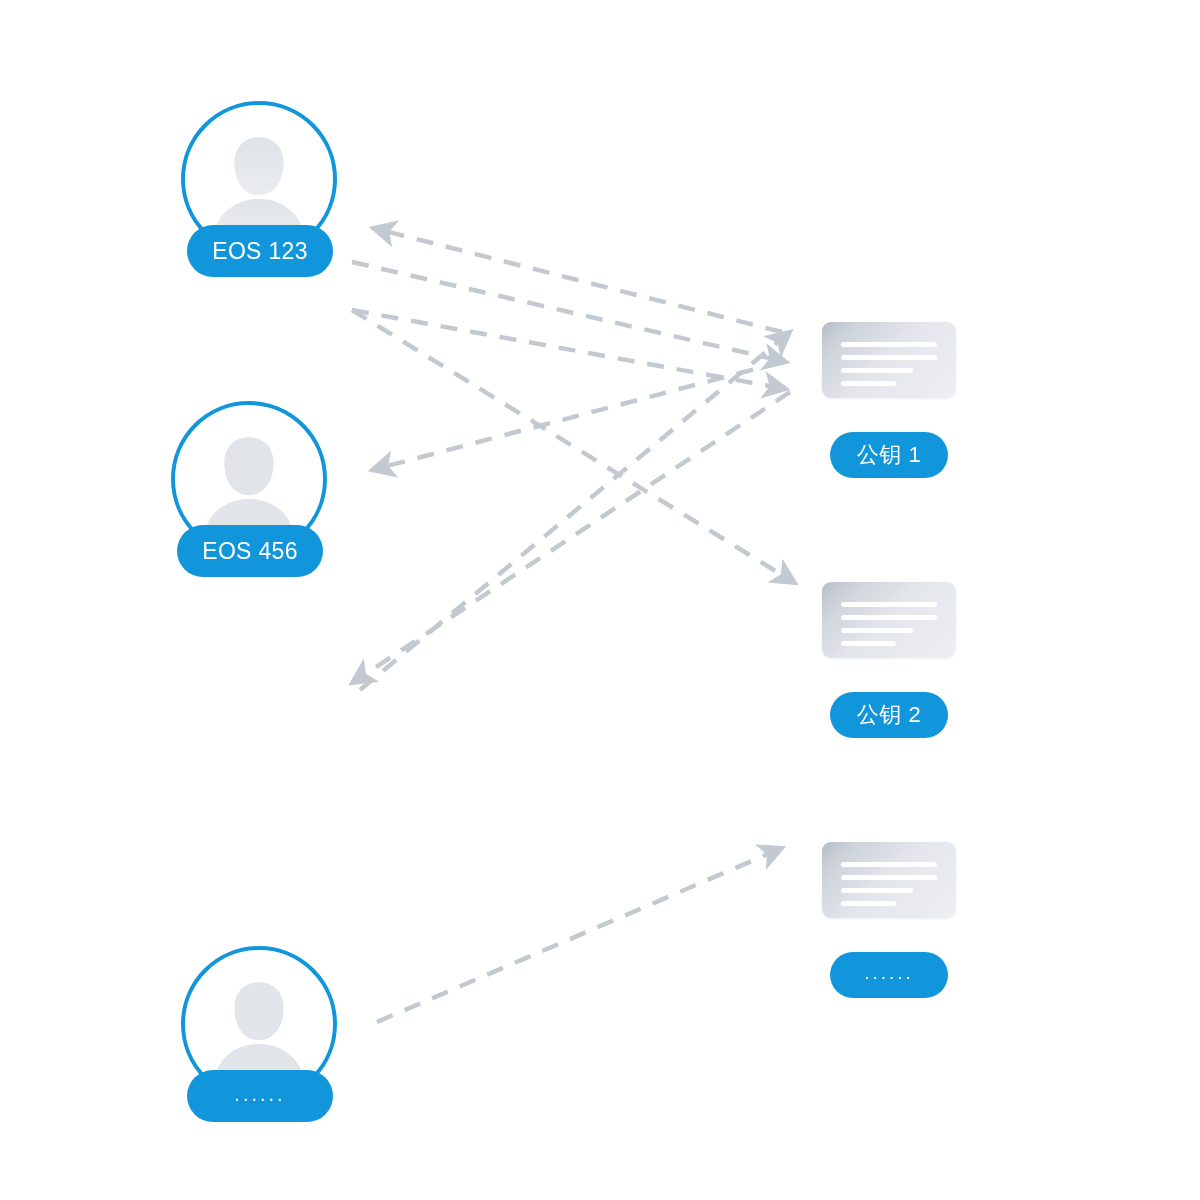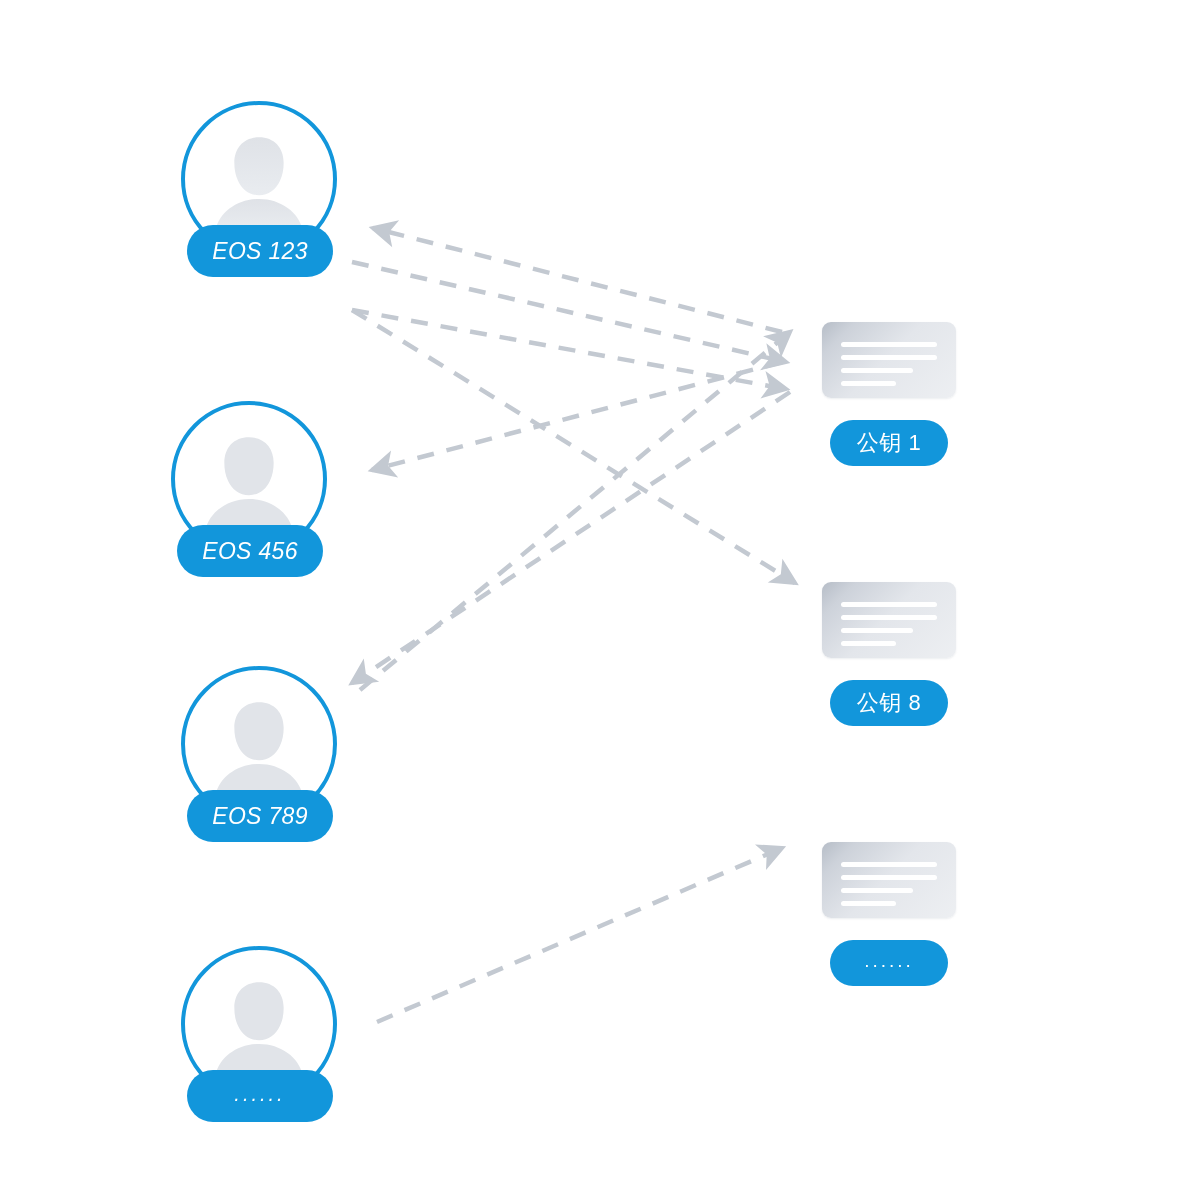--- a/index.html
+++ b/index.html
@@ -24,21 +24,20 @@
     width: 1200px;
     height: 1200px;
     pointer-events: none;
   }
 
   
   .user-node {
     position: absolute;
     width: 164px;
     height: 212px;
-    font-style: italic;
   }
   .user-ring {
     position: absolute;
     left: 0;
     top: 0;
     width: 156px;
     height: 156px;
     border-radius: 50%;
     border: 4px solid #1296db;
     box-sizing: border-box;
@@ -93,21 +92,21 @@
     position: absolute;
     height: 5px;
     border-radius: 3px;
     background: #ffffff;
     left: 19px;
   }
   .key-pill {
     position: relative;
     width: 118px;
     height: 46px;
-    margin: 22px auto 0 auto;
+    margin: 34px auto 0 auto;
     border-radius: 23px;
     background: #1296db;
     color: #ffffff;
     display: flex;
     align-items: center;
     justify-content: center;
     font-size: 22px;
     letter-spacing: 0.5px;
     box-sizing: border-box;
   }
@@ -163,31 +162,20 @@
       <svg class="avatar-glyph" viewBox="0 0 156 156">
         <path d="M78 34 c-16 0 -26 11 -26 27 c0 7 1 13 4 19 c4 9 12 15 22 15 c10 0 18 -6 22 -15 c3 -6 4 -12 4 -19 c0 -16 -10 -27 -26 -27 Z" fill="#e1e4e9"></path>
         <path d="M78 99 c-23 0 -42 14 -46 33 l92 0 c-4 -19 -23 -33 -46 -33 Z" fill="#e1e4e9"></path>
       </svg>
     </div>
     <div class="user-pill">
       <span>EOS 456</span>
     </div>
   </div>
 
-  <div class="user-node" id="user-3" style="left: 181px; top: 666px;">
-    <div class="user-ring">
-      <svg class="avatar-glyph" viewBox="0 0 156 156">
-        <path d="M78 34 c-16 0 -26 11 -26 27 c0 7 1 13 4 19 c4 9 12 15 22 15 c10 0 18 -6 22 -15 c3 -6 4 -12 4 -19 c0 -16 -10 -27 -26 -27 Z" fill="#e1e4e9"></path>
-        <path d="M78 99 c-23 0 -42 14 -46 33 l92 0 c-4 -19 -23 -33 -46 -33 Z" fill="#e1e4e9"></path>
-      </svg>
-    </div>
-    <div class="user-pill">
-      <span>EOS 789</span>
-    </div>
-  </div>
 
   <div class="user-node" id="user-4" style="left: 181px; top: 946px;">
     <div class="user-ring">
       <svg class="avatar-glyph" viewBox="0 0 156 156">
         <path d="M78 34 c-16 0 -26 11 -26 27 c0 7 1 13 4 19 c4 9 12 15 22 15 c10 0 18 -6 22 -15 c3 -6 4 -12 4 -19 c0 -16 -10 -27 -26 -27 Z" fill="#e1e4e9"></path>
         <path d="M78 99 c-23 0 -42 14 -46 33 l92 0 c-4 -19 -23 -33 -46 -33 Z" fill="#e1e4e9"></path>
       </svg>
     </div>
     <div class="user-pill dots">
       <span>......</span>
@@ -207,21 +195,21 @@
   </div>
 
   <div class="key-node" id="key-2" style="left: 789px; top: 582px;">
     <div class="key-card">
       <div class="cline" style="top: 20px; width: 96px;"></div>
       <div class="cline" style="top: 33px; width: 96px;"></div>
       <div class="cline" style="top: 46px; width: 72px;"></div>
       <div class="cline" style="top: 59px; width: 55px;"></div>
     </div>
     <div class="key-pill">
-      <span>公钥 8</span>
+      <span>公钥 2</span>
     </div>
   </div>
 
   <div class="key-node" id="key-3" style="left: 789px; top: 842px;">
     <div class="key-card">
       <div class="cline" style="top: 20px; width: 96px;"></div>
       <div class="cline" style="top: 33px; width: 96px;"></div>
       <div class="cline" style="top: 46px; width: 72px;"></div>
       <div class="cline" style="top: 59px; width: 55px;"></div>
     </div>

